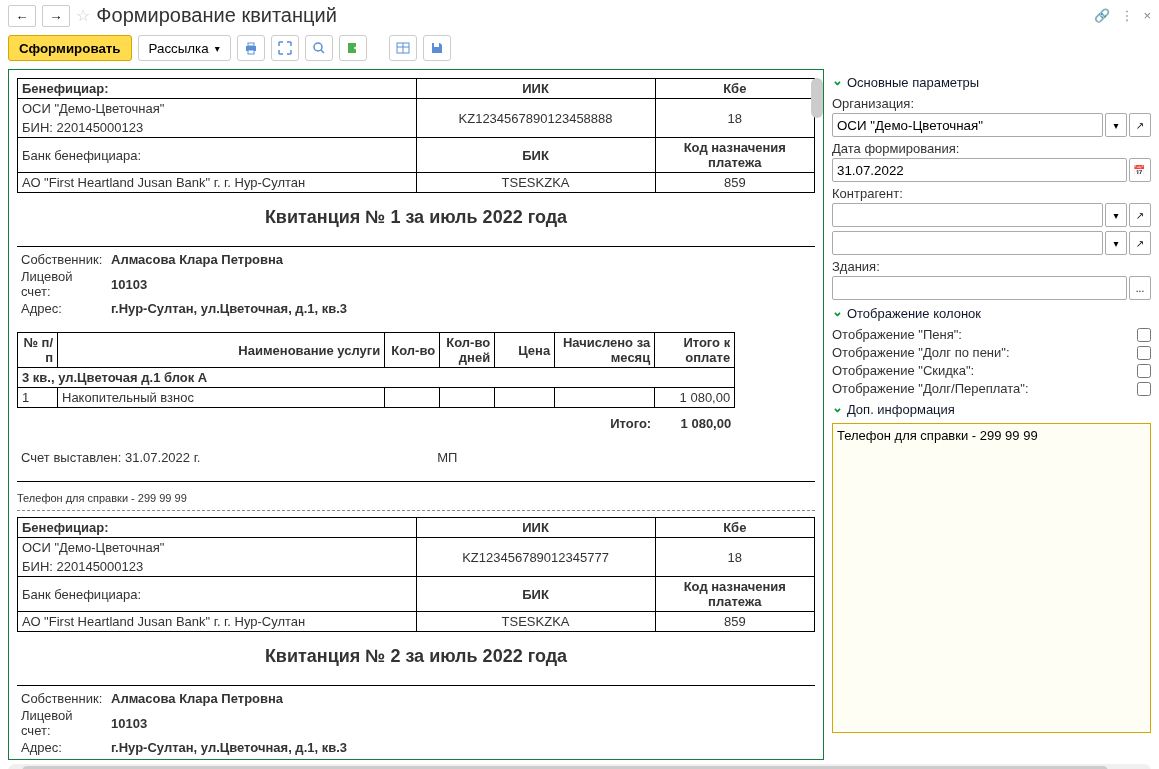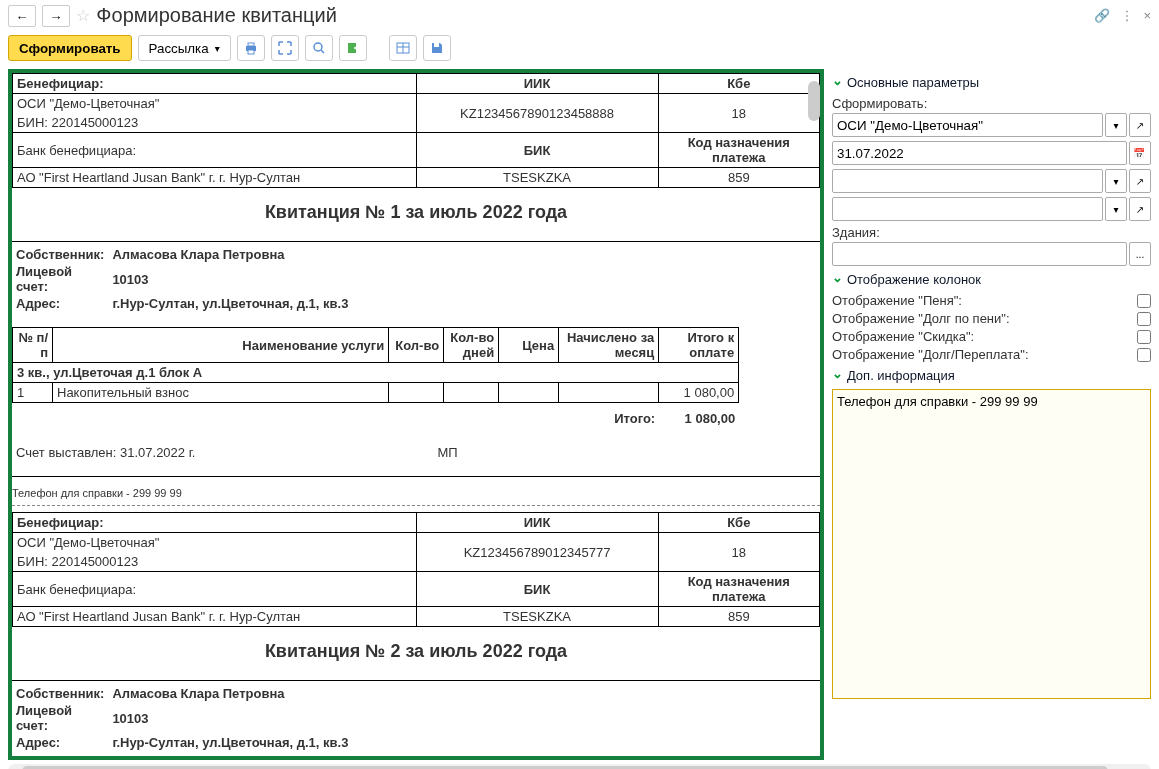--- a/index.html
+++ b/index.html
@@ -11,28 +11,28 @@
 .page-title { font-size: 20px; font-weight: normal; flex: 1; margin-left: 0; }
 .title-icons { display: flex; gap: 10px; align-items: center; color: #888; }
 
 .toolbar { display: flex; align-items: center; padding: 4px 8px; gap: 6px; }
 .btn { height: 26px; padding: 0 10px; border: 1px solid #ccc; background: #fff; cursor: pointer; border-radius: 3px; display: flex; align-items: center; gap: 4px; }
 .btn-primary { background: #ffdb4d; border-color: #d4a600; font-weight: bold; }
 .btn-icon { width: 28px; padding: 0; justify-content: center; }
 .dropdown-caret::after { content: "▾"; margin-left: 2px; font-size: 10px; }
 
 .main-container { display: flex; height: calc(100vh - 70px); }
-.preview-area { flex: 1; border: 4px solid #15803d; margin: 4px 0 4px 8px; overflow: auto; position: relative; }
+.preview-area { flex: 1; border: 1px solid #15803d; margin: 4px 0 4px 8px; padding: 8px; overflow: auto; position: relative; }
 .side-panel { width: 335px; padding: 4px 8px; }
 
 .receipt-block table { border-collapse: collapse; width: 100%; }
 .receipt-block td, .receipt-block th { border: 1px solid #000; padding: 2px 4px; font-size: 13px; }
 .receipt-block .no-border td { border: none; }
 .receipt-title { text-align: center; font-size: 18px; font-weight: bold; padding: 14px 0; }
-.owner-info td { border: none; padding: 1px 4px; font-weight: bold; }
+.owner-info td { border: none; padding: 1px 4px; }
 .services-table th { font-weight: bold; text-align: right; }
 .hr-dash { border: none; border-top: 1px dashed #888; margin: 6px 0; }
 .hr-solid { border: none; border-top: 1px solid #000; margin: 4px 0; }
 .footnote { font-size: 11px; margin-top: 10px; }
 
 .section-header { display: flex; align-items: center; gap: 4px; color: #0f172a; font-size: 13px; cursor: pointer; margin: 4px 0; padding: 2px 0; }
 .section-header::before { content: "⌄"; color: #009933; font-weight: bold; transform: translateY(-2px); }
 .field-label { font-size: 13px; color: #333; margin: 2px 0; }
 .field-row { display: flex; gap: 2px; margin-bottom: 4px; }
 .field-input { flex: 1; height: 24px; border: 1px solid #aaa; padding: 0 4px; border-radius: 2px; }
@@ -258,33 +258,35 @@
             </tr>
       </tbody>
         </table>
     </div>
   </div>
 
   <div class="side-panel">
     <div class="section-header">
         <span>Основные параметры</span>
       </div>
-    <div class="field-label">Сформировать:</div>
+    <div class="field-label">Организация:</div>
     <div class="field-row">
       <input class="field-input" value="ОСИ &quot;Демо-Цветочная&quot;" style="">
       <button class="field-btn">▾</button>
       <button class="field-btn">↗</button>
     </div>
+    <div class="field-label">Дата формирования:</div>
     <div class="field-row">
       <input class="field-input" value="31.07.2022" style="">
       <button class="field-btn">
           <span>📅</span>
         </button>
     </div>
 
+    <div class="field-label">Контрагент:</div>
     <div class="field-row">
       <input class="field-input" style="">
       <button class="field-btn">▾</button>
       <button class="field-btn">↗</button>
     </div>
     <div class="field-row">
       <input class="field-input" style="">
       <button class="field-btn">▾</button>
       <button class="field-btn">↗</button>
     </div>

